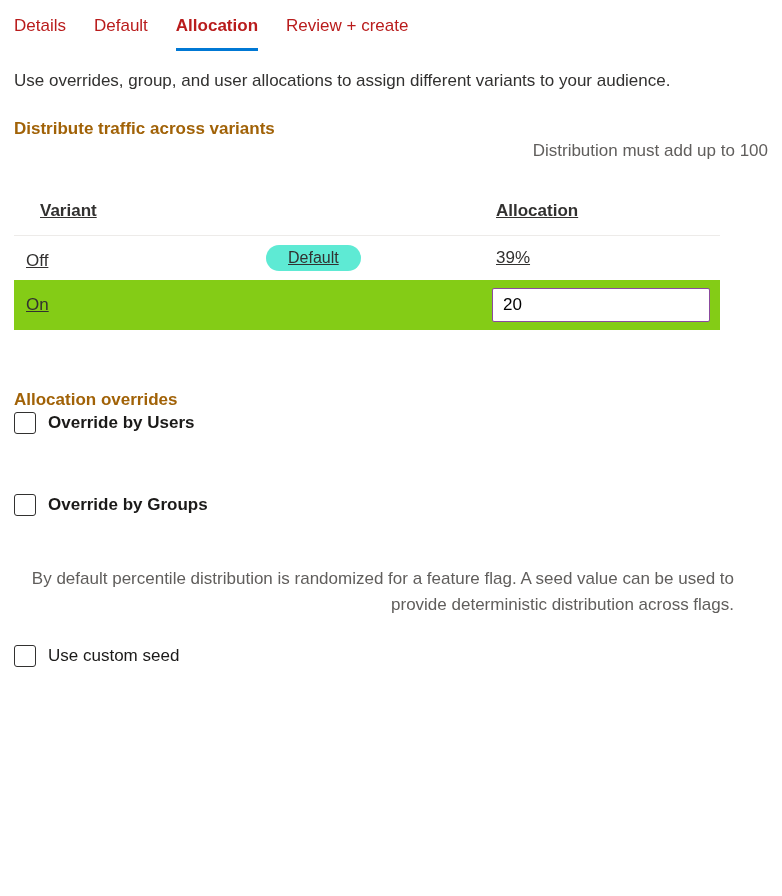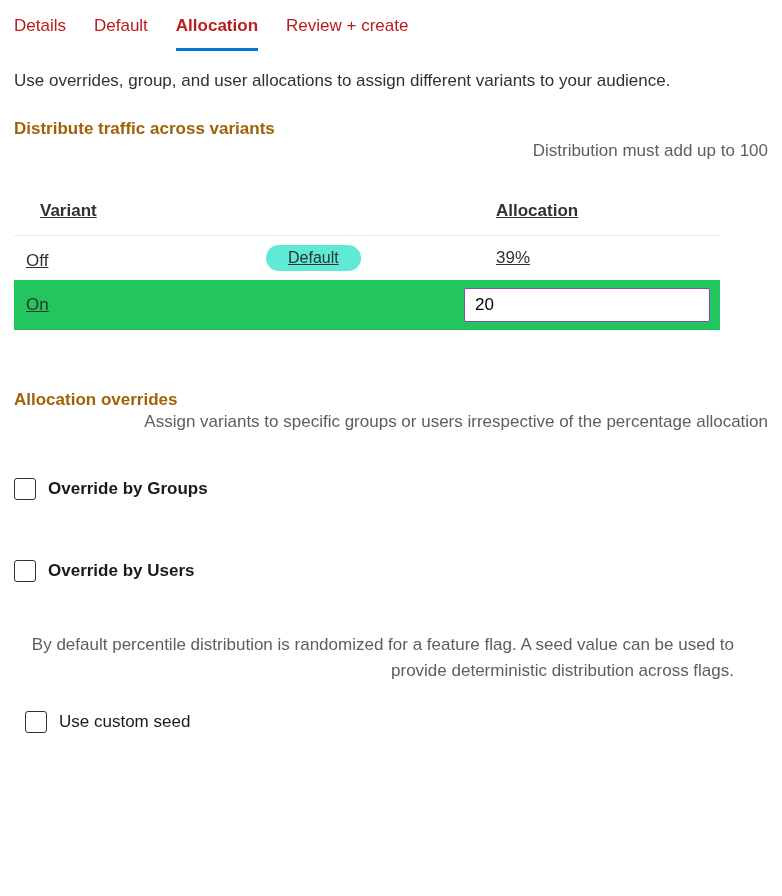--- a/index.html
+++ b/index.html
@@ -72,21 +72,21 @@
       font-size: 17px;
       font-weight: 700;
     }
     .variant-row {
       display: flex;
       align-items: center;
       padding: 8px 10px 8px 12px;
       min-height: 44px;
     }
     .variant-row.editing {
-      background: #22c55e;
+      background: #84cc16;
     }
     .col-variant-cell {
       width: 470px;
       display: flex;
       align-items: flex-end;
       font-size: 17px;
     }
     .variant-name {
       display: inline-block;
       min-width: 40px;
@@ -97,21 +97,21 @@
       color: #323130;
       padding: 4px 22px;
       border-radius: 18px;
       font-size: 16px;
       margin-left: 200px;
     }
     .col-allocation-cell {
       font-size: 17px;
     }
     .allocation-input {
-      width: 246px;
+      width: 218px;
       height: 34px;
       padding: 16px 10px;
       font-size: 17px;
       border: 1px solid #8b4a9e;
       border-radius: 2px;
       font-family: inherit;
       outline: none;
     }
     .override-section {
       margin-bottom: 50px;
@@ -138,21 +138,20 @@
       font-weight: 700;
       color: #1b1a19;
       cursor: pointer;
     }
     .distribution-section .section-subtitle {
       max-width: 720px;
       line-height: 1.5;
     }
     .distribution-section .checkbox-row {
       margin-bottom: 0;
-      margin-left: 11px;
     }
     .distribution-section .checkbox-label {
       font-weight: 400;
     }
   </style>
 </head>
 <body>
 
 <div class="tabs">
   <div class="tab">Details</div>
@@ -189,31 +188,30 @@
         </div>
         <div class="col-allocation-cell">
           <input type="text" class="allocation-input" value="20" style="">
         </div>
       </div>
     </div>
   </div>
 
   <div class="override-section">
     <div class="section-title">Allocation overrides</div>
-    <div class="section-subtitle" style="margin-bottom:46px;">Assign variants to specific groups or users irrespective of the percentage allocation</div>
+
+    <div class="checkbox-row">
+      <div class="checkbox"></div>
+      <span class="checkbox-label">Override by Users</span>
+    </div>
 
     <div class="checkbox-row">
       <div class="checkbox"></div>
       <span class="checkbox-label">Override by Groups</span>
     </div>
-
-    <div class="checkbox-row">
-      <div class="checkbox"></div>
-      <span class="checkbox-label">Override by Users</span>
-    </div>
   </div>
 
   <div class="distribution-section">
     <div class="section-subtitle">By default percentile distribution is randomized for a feature flag. A seed value can be used to provide deterministic distribution across flags.</div>
 
     <div class="checkbox-row">
       <div class="checkbox"></div>
       <span class="checkbox-label">Use custom seed</span>
     </div>
   </div>

